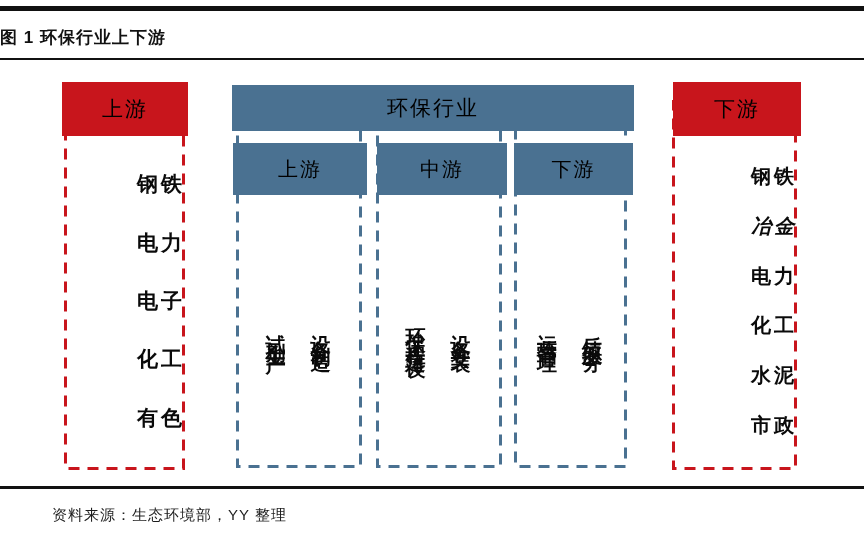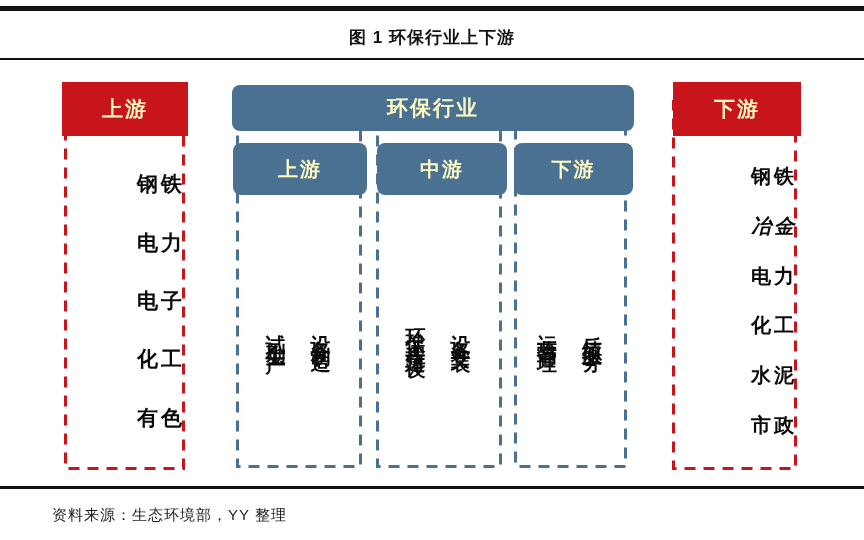--- a/index.html
+++ b/index.html
@@ -11,31 +11,31 @@
   body{font-family:"Liberation Sans","DejaVu Sans",sans-serif;color:var(--ink);}
   .stage{position:relative;width:864px;height:540px;background:#ffffff;overflow:hidden;}
 
   .rule{position:absolute;left:0;width:864px;background:#111;}
   .rule-top{top:6px;height:5px;}
   .rule-title{top:58px;height:2px;}
   .rule-bottom{top:486px;height:3px;}
 
   .fig-title{
     position:absolute;top:26px;left:0;width:864px;
-    text-align:center;font-size:17px;font-weight:bold;letter-spacing:1px;
+    font-size:17px;font-weight:bold;letter-spacing:1px;
   }
 
   .dashed-svg{position:absolute;z-index:1;}
 
   .hdr{
     position:absolute;z-index:2;display:flex;align-items:center;justify-content:center;
-    color:#fef9c3;font-weight:bold;letter-spacing:2px;
+    color:#000000;font-weight:normal;letter-spacing:2px;
   }
   .hdr-red{background:var(--red);font-size:21px;}
-  .hdr-blue{background:var(--blue);font-size:20px;border-radius:8px;}
+  .hdr-blue{background:var(--blue);font-size:20px;}
 
   .panel-body{
     position:absolute;z-index:2;display:flex;flex-direction:column;
     justify-content:space-evenly;align-items:flex-end;
   }
   .panel-item{
     font-size:21px;font-weight:bold;letter-spacing:3px;color:#0a0a0a;white-space:nowrap;
   }
 
   .col-body{

